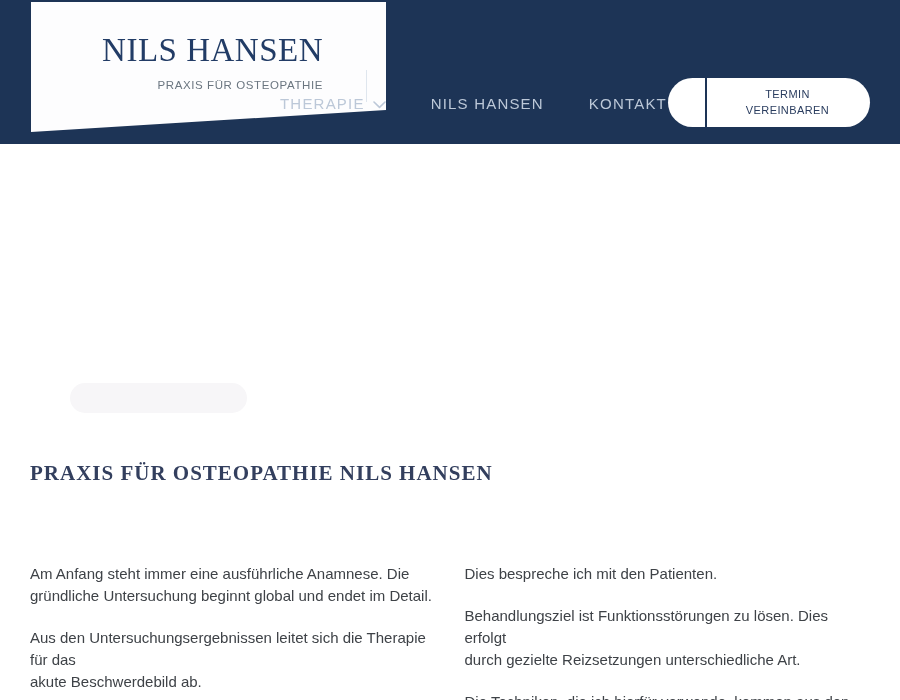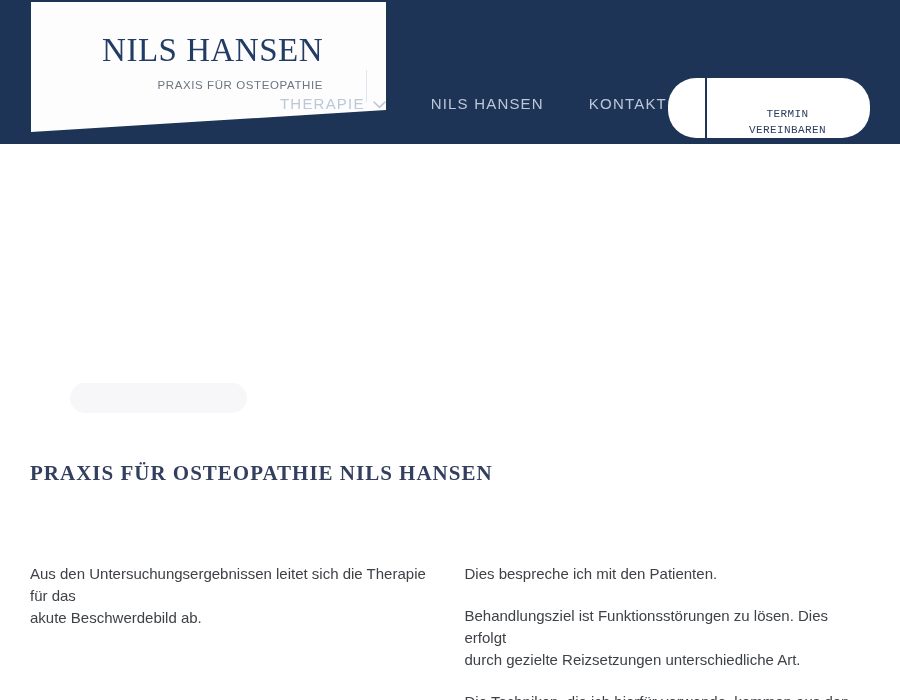--- a/index.html
+++ b/index.html
@@ -71,29 +71,28 @@
     letter-spacing: 1.2px;
     text-decoration: none;
     white-space: nowrap;
     cursor: pointer;
   }
   .nav .chev { display: inline-flex; margin-top: 2px; color: #bcc8d8; }
 
   .cta-button {
     position: absolute;
     left: 668px; top: 78px;
-    width: 202px; height: 60px;
+    width: 202px; height: 49px;
     background: #ffffff;
     border-radius: 28px;
     display: flex;
-    align-items: flex-end;
+    align-items: center;
     z-index: 2;
     cursor: pointer;
     text-decoration: none;
-    font-family: Liberation Mono, monospace;
   }
   .cta-divider {
     position: absolute;
     left: 37px; top: -1px; bottom: -1px;
     width: 2px;
     background: #1d3456;
   }
   .cta-label {
     flex: 1;
     margin-left: 37px;
@@ -183,20 +182,22 @@
 </header>
 
 <main>
 
   <div class="ghost-pill"></div>
 
   <h1 class="page-title">PRAXIS FÜR OSTEOPATHIE NILS HANSEN</h1>
 
   <div class="columns">
     <div class="col">
+      <p>Am Anfang steht immer eine ausführliche Anamnese. Die
+gründliche Untersuchung beginnt global und endet im Detail.</p>
       <p>Aus den Untersuchungsergebnissen leitet sich die Therapie für das
 akute Beschwerdebild ab.</p>
     </div>
     <div class="col">
       <p>Dies bespreche ich mit den Patienten.</p>
       <p>Behandlungsziel ist Funktionsstörungen zu lösen. Dies erfolgt
 durch gezielte Reizsetzungen unterschiedliche Art.</p>
       <p>Die Techniken, die ich hierfür verwende, kommen aus den
 aufgeführten Therapieformen. Die Auswahl ist individuell.</p>
     </div>

